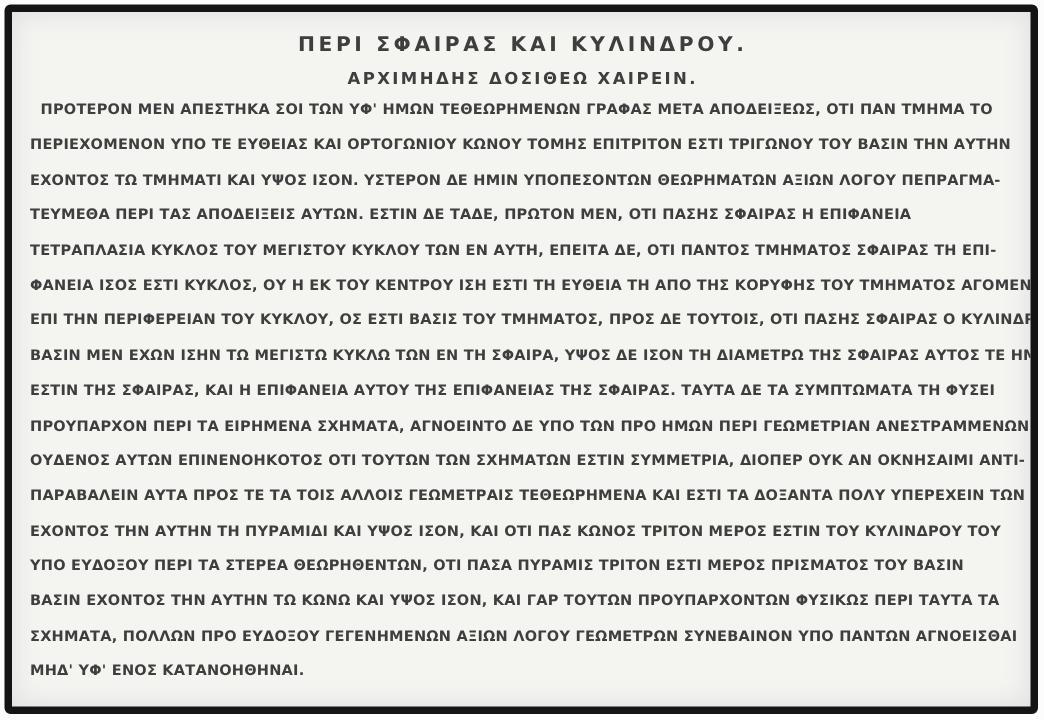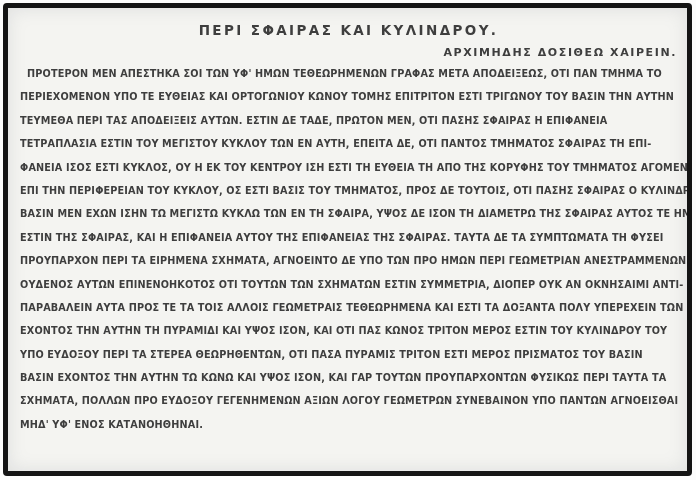--- a/index.html
+++ b/index.html
@@ -37,21 +37,21 @@
   .doc-title {
     text-align: center;
     font-size: 13.5px;
     font-weight: bold;
     letter-spacing: 2.4px;
     color: var(--ink, #3e3e3e);
     margin-top: 4px;
     white-space: pre;
   }
   .doc-salutation {
-    text-align: right;
+    text-align: center;
     font-size: 11px;
     font-weight: bold;
     letter-spacing: 1.6px;
     margin-top: 8px;
     white-space: pre;
   }
   .body-text {
     margin-top: 3px;
   }
   .line {
@@ -68,22 +68,23 @@
 <body>
 
 <div class="stage">
   <div class="frame">
     <div class="paper">
       <div class="doc-title">ΠΕΡΙ ΣΦΑΙΡΑΣ ΚΑΙ ΚΥΛΙΝΔΡΟΥ.</div>
       <div class="doc-salutation">ΑΡΧΙΜΗΔΗΣ ΔΟΣΙΘΕΩ ΧΑΙΡΕΙΝ.</div>
       <div class="body-text">
           <div class="line">  ΠΡΟΤΕΡΟΝ ΜΕΝ ΑΠΕΣΤΗΚΑ ΣΟΙ ΤΩΝ ΥΦ' ΗΜΩΝ ΤΕΘΕΩΡΗΜΕΝΩΝ ΓΡΑΦΑΣ ΜΕΤΑ ΑΠΟΔΕΙΞΕΩΣ, ΟΤΙ ΠΑΝ ΤΜΗΜΑ ΤΟ</div>
           <div class="line">ΠΕΡΙΕΧΟΜΕΝΟΝ ΥΠΟ ΤΕ ΕΥΘΕΙΑΣ ΚΑΙ ΟΡΤΟΓΩΝΙΟΥ ΚΩΝΟΥ ΤΟΜΗΣ ΕΠΙΤΡΙΤΟΝ ΕΣΤΙ ΤΡΙΓΩΝΟΥ ΤΟΥ ΒΑΣΙΝ ΤΗΝ ΑΥΤΗΝ</div>
+          <div class="line">ΕΧΟΝΤΟΣ ΤΩ ΤΜΗΜΑΤΙ ΚΑΙ ΥΨΟΣ ΙΣΟΝ. ΥΣΤΕΡΟΝ ΔΕ ΗΜΙΝ ΥΠΟΠΕΣΟΝΤΩΝ ΘΕΩΡΗΜΑΤΩΝ ΑΞΙΩΝ ΛΟΓΟΥ ΠΕΠΡΑΓΜΑ-</div>
           <div class="line">ΤΕΥΜΕΘΑ ΠΕΡΙ ΤΑΣ ΑΠΟΔΕΙΞΕΙΣ ΑΥΤΩΝ. ΕΣΤΙΝ ΔΕ ΤΑΔΕ, ΠΡΩΤΟΝ ΜΕΝ, ΟΤΙ ΠΑΣΗΣ ΣΦΑΙΡΑΣ Η ΕΠΙΦΑΝΕΙΑ</div>
-          <div class="line">ΤΕΤΡΑΠΛΑΣΙΑ ΕΣΤΙΝ ΤΟΥ ΜΕΓΙΣΤΟΥ ΚΥΚΛΟΥ ΤΩΝ ΕΝ ΑΥΤΗ, ΕΠΕΙΤΑ ΔΕ, ΟΤΙ ΠΑΝΤΟΣ ΤΜΗΜΑΤΟΣ ΣΦΑΙΡΑΣ ΤΗ ΕΠΙ-</div>
+          <div class="line">ΤΕΤΡΑΠΛΑΣΙΑ ΚΥΚΛΟΣ ΤΟΥ ΜΕΓΙΣΤΟΥ ΚΥΚΛΟΥ ΤΩΝ ΕΝ ΑΥΤΗ, ΕΠΕΙΤΑ ΔΕ, ΟΤΙ ΠΑΝΤΟΣ ΤΜΗΜΑΤΟΣ ΣΦΑΙΡΑΣ ΤΗ ΕΠΙ-</div>
           <div class="line">ΦΑΝΕΙΑ ΙΣΟΣ ΕΣΤΙ ΚΥΚΛΟΣ, ΟΥ Η ΕΚ ΤΟΥ ΚΕΝΤΡΟΥ ΙΣΗ ΕΣΤΙ ΤΗ ΕΥΘΕΙΑ ΤΗ ΑΠΟ ΤΗΣ ΚΟΡΥΦΗΣ ΤΟΥ ΤΜΗΜΑΤΟΣ ΑΓΟΜΕΝΗ</div>
           <div class="line">ΕΠΙ ΤΗΝ ΠΕΡΙΦΕΡΕΙΑΝ ΤΟΥ ΚΥΚΛΟΥ, ΟΣ ΕΣΤΙ ΒΑΣΙΣ ΤΟΥ ΤΜΗΜΑΤΟΣ, ΠΡΟΣ ΔΕ ΤΟΥΤΟΙΣ, ΟΤΙ ΠΑΣΗΣ ΣΦΑΙΡΑΣ Ο ΚΥΛΙΝΔΡΟΣ Ο</div>
           <div class="line">ΒΑΣΙΝ ΜΕΝ ΕΧΩΝ ΙΣΗΝ ΤΩ ΜΕΓΙΣΤΩ ΚΥΚΛΩ ΤΩΝ ΕΝ ΤΗ ΣΦΑΙΡΑ, ΥΨΟΣ ΔΕ ΙΣΟΝ ΤΗ ΔΙΑΜΕΤΡΩ ΤΗΣ ΣΦΑΙΡΑΣ ΑΥΤΟΣ ΤΕ ΗΜΙΟΛΙΟΣ</div>
           <div class="line">ΕΣΤΙΝ ΤΗΣ ΣΦΑΙΡΑΣ, ΚΑΙ Η ΕΠΙΦΑΝΕΙΑ ΑΥΤΟΥ ΤΗΣ ΕΠΙΦΑΝΕΙΑΣ ΤΗΣ ΣΦΑΙΡΑΣ. ΤΑΥΤΑ ΔΕ ΤΑ ΣΥΜΠΤΩΜΑΤΑ ΤΗ ΦΥΣΕΙ</div>
           <div class="line">ΠΡΟΥΠΑΡΧΟΝ ΠΕΡΙ ΤΑ ΕΙΡΗΜΕΝΑ ΣΧΗΜΑΤΑ, ΑΓΝΟΕΙΝΤΟ ΔΕ ΥΠΟ ΤΩΝ ΠΡΟ ΗΜΩΝ ΠΕΡΙ ΓΕΩΜΕΤΡΙΑΝ ΑΝΕΣΤΡΑΜΜΕΝΩΝ</div>
           <div class="line">ΟΥΔΕΝΟΣ ΑΥΤΩΝ ΕΠΙΝΕΝΟΗΚΟΤΟΣ ΟΤΙ ΤΟΥΤΩΝ ΤΩΝ ΣΧΗΜΑΤΩΝ ΕΣΤΙΝ ΣΥΜΜΕΤΡΙΑ, ΔΙΟΠΕΡ ΟΥΚ ΑΝ ΟΚΝΗΣΑΙΜΙ ΑΝΤΙ-</div>
           <div class="line">ΠΑΡΑΒΑΛΕΙΝ ΑΥΤΑ ΠΡΟΣ ΤΕ ΤΑ ΤΟΙΣ ΑΛΛΟΙΣ ΓΕΩΜΕΤΡΑΙΣ ΤΕΘΕΩΡΗΜΕΝΑ ΚΑΙ ΕΣΤΙ ΤΑ ΔΟΞΑΝΤΑ ΠΟΛΥ ΥΠΕΡΕΧΕΙΝ ΤΩΝ</div>
           <div class="line">ΕΧΟΝΤΟΣ ΤΗΝ ΑΥΤΗΝ ΤΗ ΠΥΡΑΜΙΔΙ ΚΑΙ ΥΨΟΣ ΙΣΟΝ, ΚΑΙ ΟΤΙ ΠΑΣ ΚΩΝΟΣ ΤΡΙΤΟΝ ΜΕΡΟΣ ΕΣΤΙΝ ΤΟΥ ΚΥΛΙΝΔΡΟΥ ΤΟΥ</div>
           <div class="line">ΥΠΟ ΕΥΔΟΞΟΥ ΠΕΡΙ ΤΑ ΣΤΕΡΕΑ ΘΕΩΡΗΘΕΝΤΩΝ, ΟΤΙ ΠΑΣΑ ΠΥΡΑΜΙΣ ΤΡΙΤΟΝ ΕΣΤΙ ΜΕΡΟΣ ΠΡΙΣΜΑΤΟΣ ΤΟΥ ΒΑΣΙΝ</div>
           <div class="line">ΒΑΣΙΝ ΕΧΟΝΤΟΣ ΤΗΝ ΑΥΤΗΝ ΤΩ ΚΩΝΩ ΚΑΙ ΥΨΟΣ ΙΣΟΝ, ΚΑΙ ΓΑΡ ΤΟΥΤΩΝ ΠΡΟΥΠΑΡΧΟΝΤΩΝ ΦΥΣΙΚΩΣ ΠΕΡΙ ΤΑΥΤΑ ΤΑ</div>

